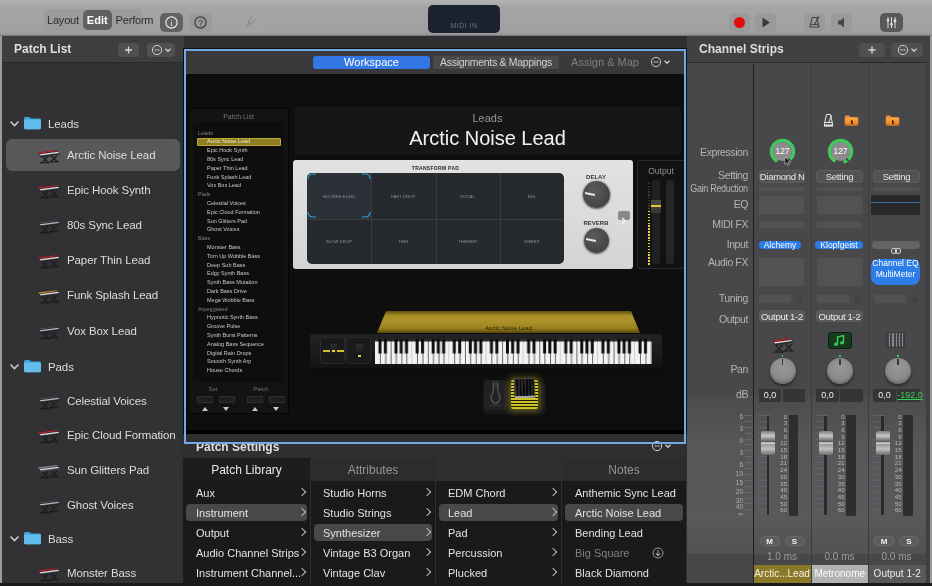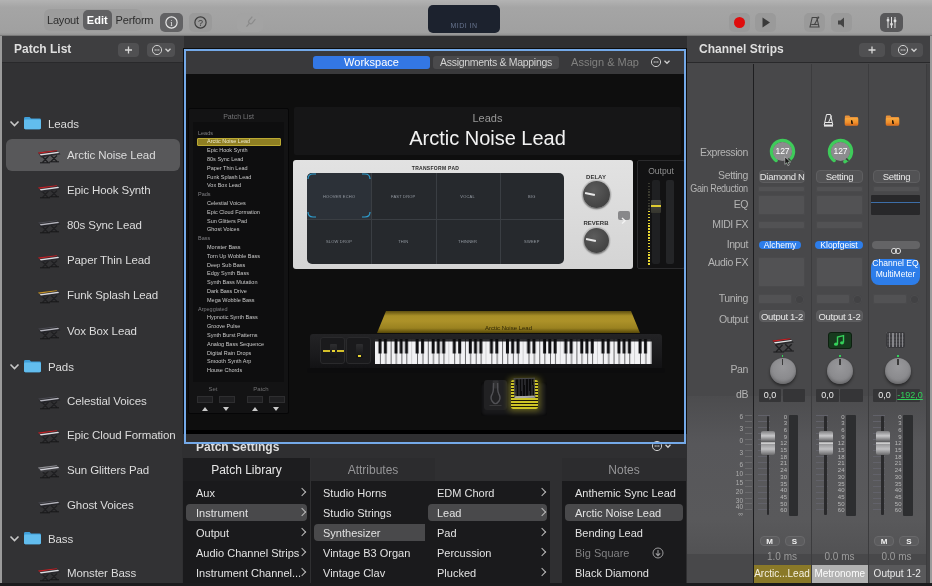--- a/index.html
+++ b/index.html
@@ -522,21 +522,21 @@
       <div class="ps-item" style="left:12px;top:23px;">Studio Strings</div>
         <div class="ps-arr" style="left:112px;top:23px;"></div>
       <div class="ps-sel" style="top:43px;width:118px;"></div>
       <div class="ps-item" style="left:12px;top:43px;">Synthesizer</div>
         <div class="ps-arr" style="left:112px;top:43px;"></div>
       <div class="ps-item" style="left:12px;top:63px;">Vintage B3 Organ</div>
         <div class="ps-arr" style="left:112px;top:63px;"></div>
       <div class="ps-item" style="left:12px;top:83px;">Vintage Clav</div>
         <div class="ps-arr" style="left:112px;top:83px;"></div>
     </div>
-    <div class="ps-col" style="left:242px;width:125px;text-align:center;">
+    <div class="ps-col" style="left:253px;width:125px;text-align:center;">
       <div class="ps-item" style="left:12px;top:3px;">EDM Chord</div>
         <div class="ps-arr" style="left:113px;top:3px;"></div>
       <div class="ps-sel" style="top:23px;width:119px;"></div>
       <div class="ps-item" style="left:12px;top:23px;">Lead</div>
         <div class="ps-arr" style="left:113px;top:23px;"></div>
       <div class="ps-item" style="left:12px;top:43px;">Pad</div>
         <div class="ps-arr" style="left:113px;top:43px;"></div>
       <div class="ps-item" style="left:12px;top:63px;">Percussion</div>
         <div class="ps-arr" style="left:113px;top:63px;"></div>
       <div class="ps-item" style="left:12px;top:83px;">Plucked</div>

